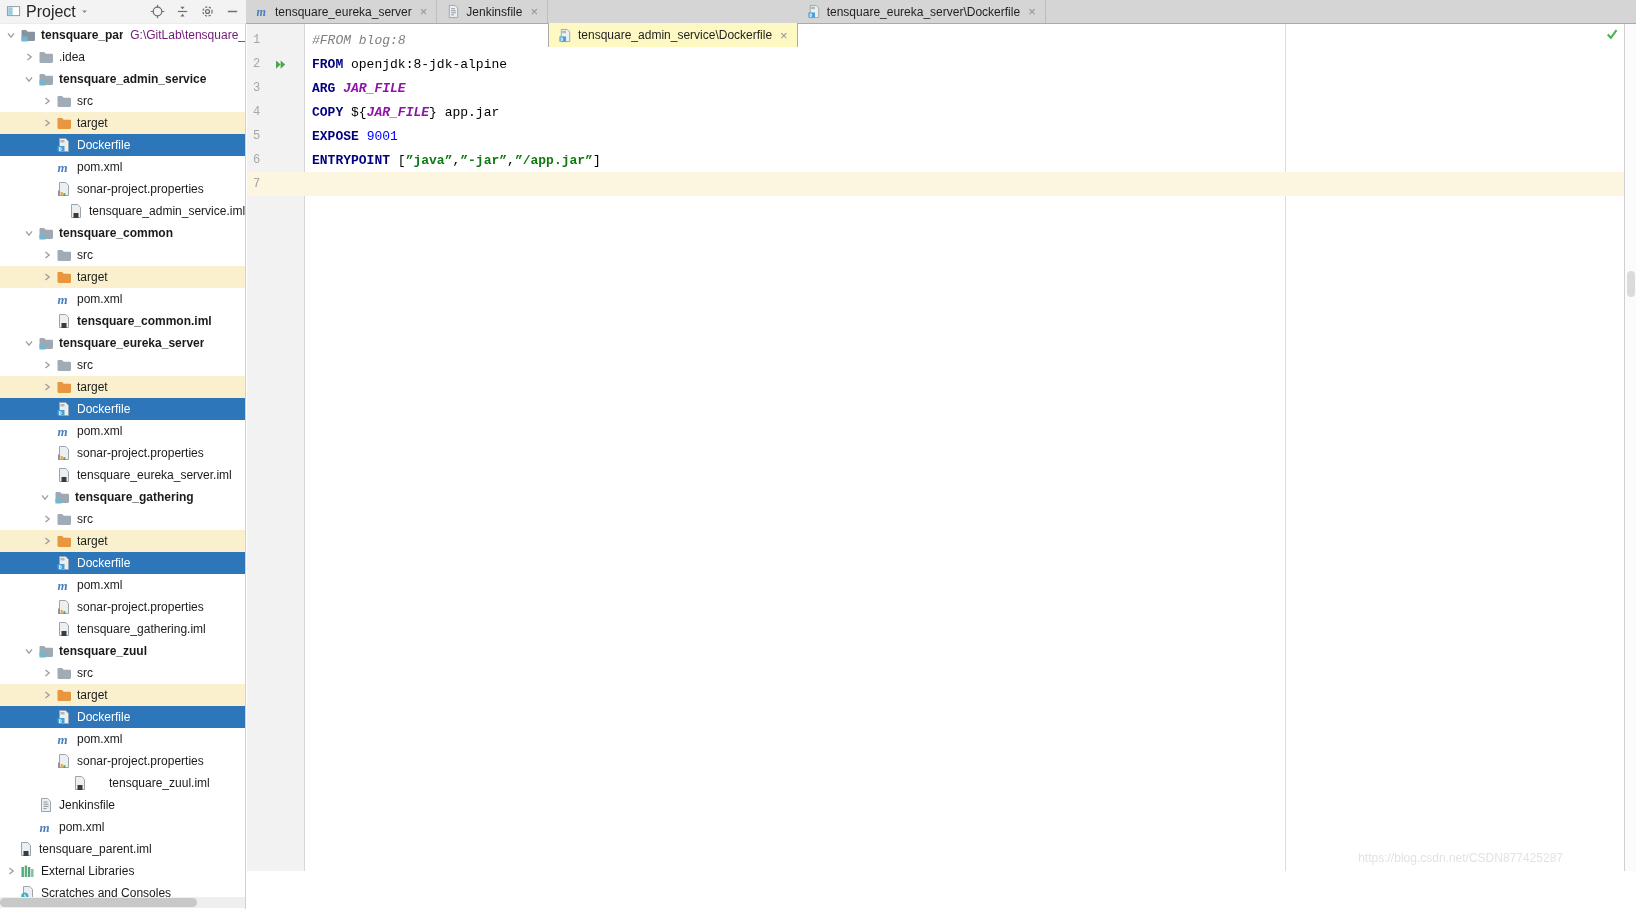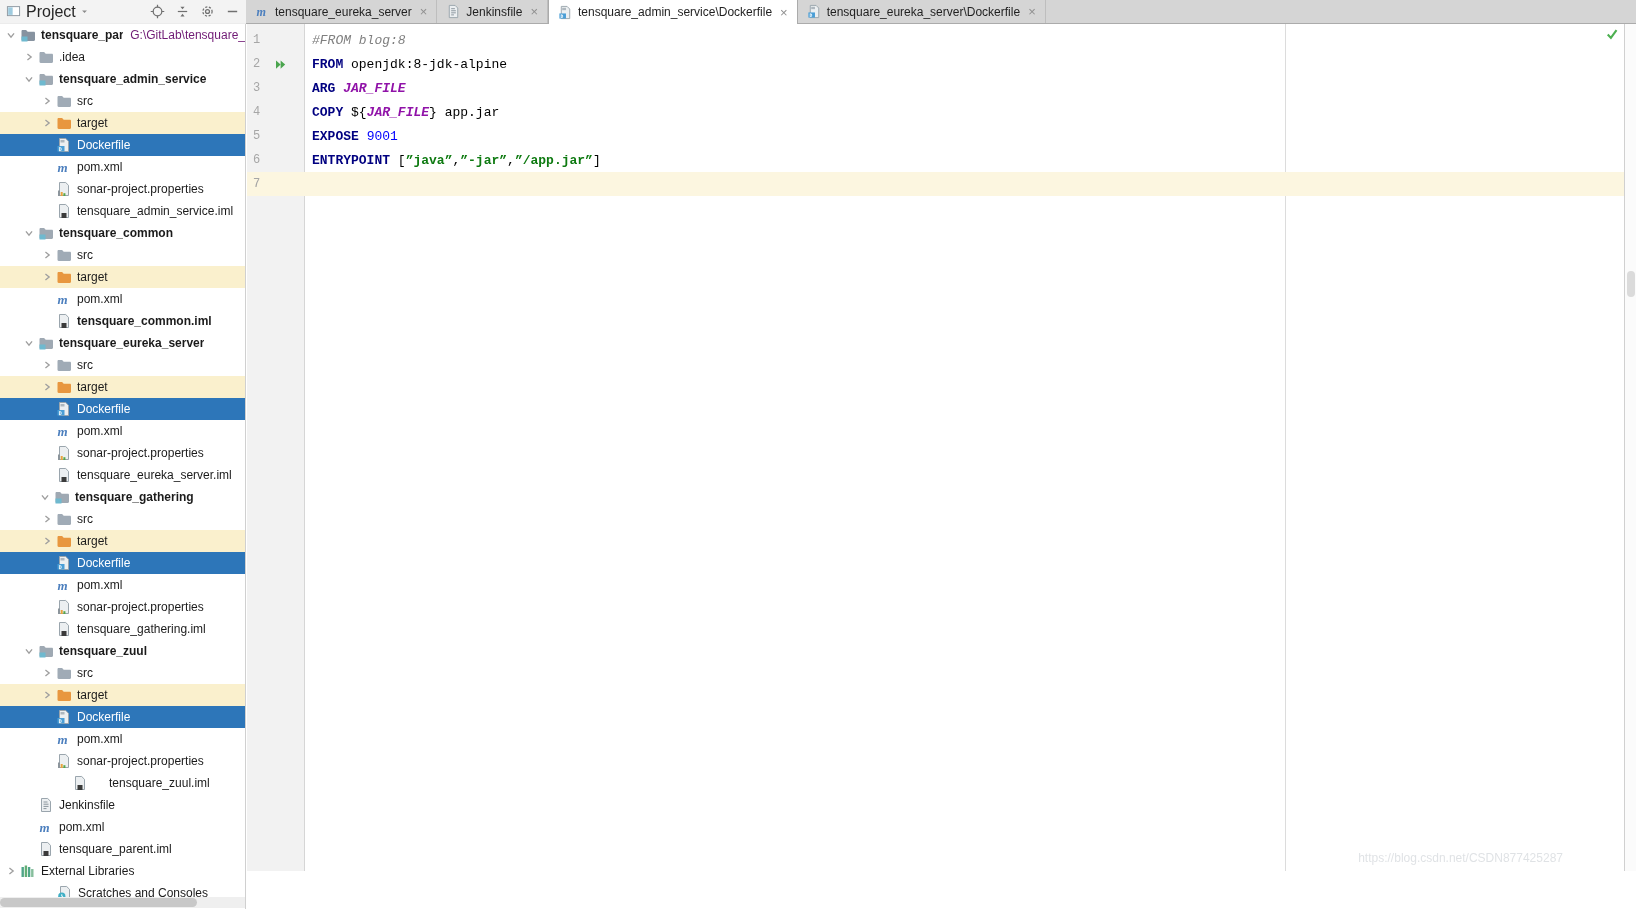--- a/index.html
+++ b/index.html
@@ -10,22 +10,22 @@
        display:flex;align-items:center;box-sizing:border-box;border-bottom:1px solid #ECECEC;z-index:5;}
   #project-header .ph-icon{display:flex;align-items:center;justify-content:center;width:16px;height:16px;}
   #project-title{font-size:16px;color:#262626;margin:0 3px 0 5px;}
   #ph-caret{margin-right:6px;display:flex;align-items:center;}
   #ph-actions{display:flex;align-items:center;gap:9px;margin-left:auto;margin-right:6px;}
   
   #tab-bar{position:absolute;left:246px;top:0;right:0;height:24px;background:#D5D5D5;
        box-sizing:border-box;border-bottom:1px solid #ABABAB;display:flex;align-items:flex-start;z-index:4;}
   .tab{display:flex;align-items:center;gap:5px;height:23px;padding:0 9px;box-sizing:border-box;
        border-right:1px solid #BEBEBE;font-size:12px;color:#1F1F1F;white-space:nowrap;cursor:default;}
-  .tab.active{background:#ffffff;height:24px;margin-bottom:-1px;border-left:1px solid #ABABAB;
-       border-right:1px solid #ABABAB;z-index:2;}
+  .tab.active{background:#fef9c3;height:24px;margin-bottom:-1px;border-left:1px solid #ABABAB;
+       border-right:1px solid #ABABAB;z-index:2;margin-top:23px;}
   .tab .close{color:#8F8F8F;font-size:13px;line-height:13px;margin-left:3px;}
   .tab .ticon{display:flex;align-items:center;}
   
   #tree-panel{position:absolute;left:0;top:24px;width:246px;bottom:0;background:#fff;overflow:hidden;
        box-sizing:border-box;border-right:1px solid #D0D0D0;z-index:3;}
   .row{height:22px;display:flex;align-items:center;font-size:12px;color:#1B1B1B;white-space:nowrap;box-sizing:border-box;}
   .row.sel{background:#2D76B9;color:#FFFFFF;}
   .row.mod{background:#FAF0CD;}
   .row .chev{width:18px;flex:0 0 18px;display:flex;align-items:center;justify-content:center;}
   .row .ficon{width:16px;flex:0 0 16px;display:flex;align-items:center;margin-right:5px;}
@@ -247,21 +247,21 @@
         <span class="ficon">
           <svg width="16" height="16" viewBox="0 0 16 16">
             <path d="M3.5 1.5h6.2l2.8 2.8v10.2H3.5z" fill="#ECEFF1" stroke="#9AA5AD"></path>
             <rect x="2" y="9.5" width="2" height="5.5" fill="#8C959C"></rect>
             <rect x="4.7" y="11" width="2" height="4" fill="#E8A33D"></rect>
             <rect x="7.4" y="12.2" width="2" height="2.8" fill="#57A64A"></rect>
           </svg>
         </span>
         <span class="lbl">sonar-project.properties</span>
       </div>
-      <div class="row" style="padding-left: 38px;">
+      <div class="row" style="padding-left: 50px;">
         <span class="chev"></span>
         <span class="ficon">
           <svg width="16" height="16" viewBox="0 0 16 16">
             <path d="M3.5 1.5h6.2l2.8 2.8v10.2H3.5z" fill="#ECEFF1" stroke="#9AA5AD"></path>
             <rect x="5.5" y="10" width="5" height="5" fill="#3B3B3B"></rect>
           </svg>
         </span>
         <span class="lbl">tensquare_admin_service.iml</span>
       </div>
       <div class="row" style="padding-left: 20px;">
@@ -584,21 +584,21 @@
       </div>
       <div class="row" style="padding-left: 20px;">
         <span class="chev"></span>
         <span class="ficon">
           <svg width="16" height="16" viewBox="0 0 16 16">
             <text x="1.5" y="12.5" font-size="13" font-style="italic" font-weight="bold" fill="#4C7FBE" font-family="serif">m</text>
           </svg>
         </span>
         <span class="lbl">pom.xml</span>
       </div>
-      <div class="row" style="padding-left: 20px;">
+      <div class="row" style="">
         <span class="chev"></span>
         <span class="ficon">
           <svg width="16" height="16" viewBox="0 0 16 16">
             <path d="M3.5 1.5h6.2l2.8 2.8v10.2H3.5z" fill="#ECEFF1" stroke="#9AA5AD"></path>
             <rect x="5.5" y="10" width="5" height="5" fill="#3B3B3B"></rect>
           </svg>
         </span>
         <span class="lbl">tensquare_parent.iml</span>
       </div>
       <div class="row" style="padding-left: 2px;">
@@ -610,21 +610,21 @@
         <span class="ficon">
           <svg width="16" height="16" viewBox="0 0 16 16">
             <rect x="1.5" y="4" width="2.4" height="10" fill="#4FA688"></rect>
             <rect x="4.7" y="2.5" width="2.4" height="11.5" fill="#63AE74"></rect>
             <rect x="7.9" y="4" width="2.4" height="10" fill="#4FA688"></rect>
             <rect x="11.1" y="6" width="2.4" height="8" fill="#86BE9C"></rect>
           </svg>
         </span>
         <span class="lbl">External Libraries</span>
       </div>
-      <div class="row" style="padding-left: 2px; justify-content: center;">
+      <div class="row" style="padding-left: 2px;">
         <span class="chev"></span>
         <span class="ficon">
           <svg width="16" height="16" viewBox="0 0 16 16">
             <path d="M3.5 1.5h6.2l2.8 2.8v10.2H3.5z" fill="#ECEFF1" stroke="#9AA5AD"></path>
             <circle cx="4.8" cy="11.2" r="3.6" fill="#3FAFC6"></circle>
             <path d="M4.8 9.3v2l1.5.9" stroke="#fff" stroke-width="1" fill="none"></path>
           </svg>
         </span>
         <span class="lbl">Scratches and Consoles</span>
       </div>

